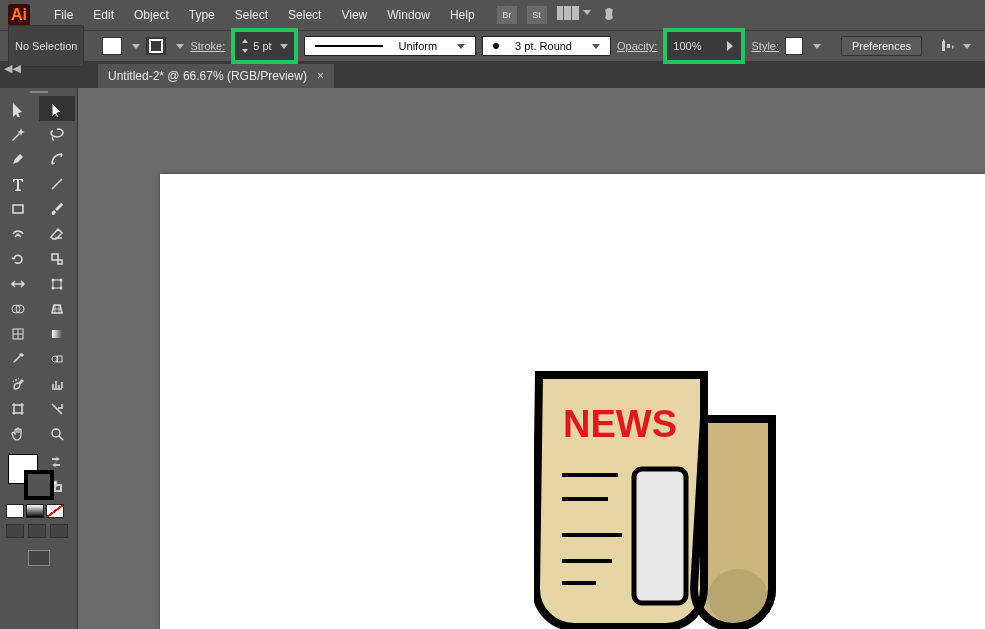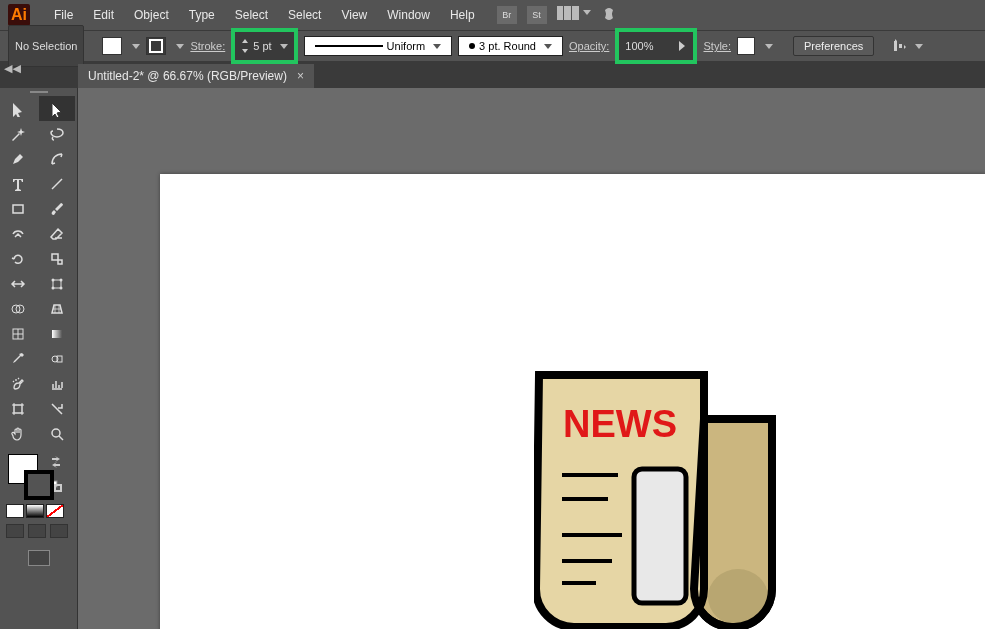--- a/index.html
+++ b/index.html
@@ -15,28 +15,28 @@
 .dropdown-caret { display:inline-block; width:0; height:0; border-left:4px solid transparent; border-right:4px solid transparent; border-top:5px solid #bbb; margin-left:4px; vertical-align:middle;}
 
 .controlbar { height: 32px; background: #535353; border-top: 1px solid #3a3a3a; border-bottom:1px solid #3a3a3a; display: flex; align-items: center; color: #ddd; font-size: 11px; padding: 0 8px; gap: 6px;}
 .controlbar .chip { background:#424242; border:1px solid #333; padding:14px 6px; border-radius:2px;}
 .controlbar .swatch { width: 20px; height: 18px; border:1px solid #333; display:flex; align-items:center; justify-content:center;}
 .controlbar .swatch-white { background: #fff;}
 .controlbar .swatch-stroke { background: #3a3a3a; display:flex; align-items:center; justify-content:center;}
 .controlbar .swatch-stroke::after { content:""; width:10px; height:10px; border:2px solid #fff;}
 .controlbar .label { color:#ccc; text-decoration:underline;}
 .controlbar .dd { background:#3a3a3a; border:4px solid #22c55e; padding:1px 6px; display:flex; align-items:center; gap:4px; height:36px;}
-.controlbar .profile { background:#fff; color:#000; padding:0 10px; height:20px; display:flex; align-items:center; gap:4px; border:1px solid #222;}
+.controlbar .profile { background:#fff; color:#000; padding:0 10px; height:20px; display:flex; align-items:center; gap:16px; border:1px solid #222;}
 .controlbar .btn { background:#5a5a5a; color:#eee; border:1px solid #333; padding:3px 10px; border-radius:2px; cursor:pointer;}
 .controlbar .stroke-preview{ width:68px; height:10px; display:flex; align-items:center;}
 .controlbar .stroke-preview span{ width:100%; height:2px; background:#000;}
 
 .tabbar { height: 26px; background: #3a3a3a; display:flex; align-items:flex-end; padding-left: 78px;}
 .tabbar .collapse { position:absolute; left:4px; top:62px; color:#bbb; font-size:11px;}
-.tabbar .tab { background:#535353; color:#e8e8e8; font-size:12px; padding:4px 10px; display:flex; align-items:center; gap:10px; height:24px;}
+.tabbar .tab { background:#535353; color:#e8e8e8; font-size:12px; padding:4px 10px; display:flex; align-items:center; gap:10px; height:24px;margin-left:20px;}
 .tabbar .tab .close { cursor:pointer; color:#ccc;}
 
 .workspace { position:absolute; top:88px; left:78px; right:0; bottom:0; background:#6b6b6b; overflow:hidden;}
 .artboard { position:absolute; left:82px; top:86px; width:826px; height:550px; background:#fff; box-shadow:0 0 4px rgba(0,0,0,.4);}
 .news-icon { position:absolute; left:456px; top:283px; }
 
 .toolpanel { position:absolute; left:0; top:88px; width:78px; bottom:0; background:#535353; border-right:1px solid #333;}
 .tool-dock-head { height:8px; display:flex; justify-content:center; align-items:center; gap:2px;}
 .tool-dock-head span{ width:18px; height:2px; background:#888;}
 .tool-grid { display:grid; grid-template-columns:1fr 1fr; gap:0;}

